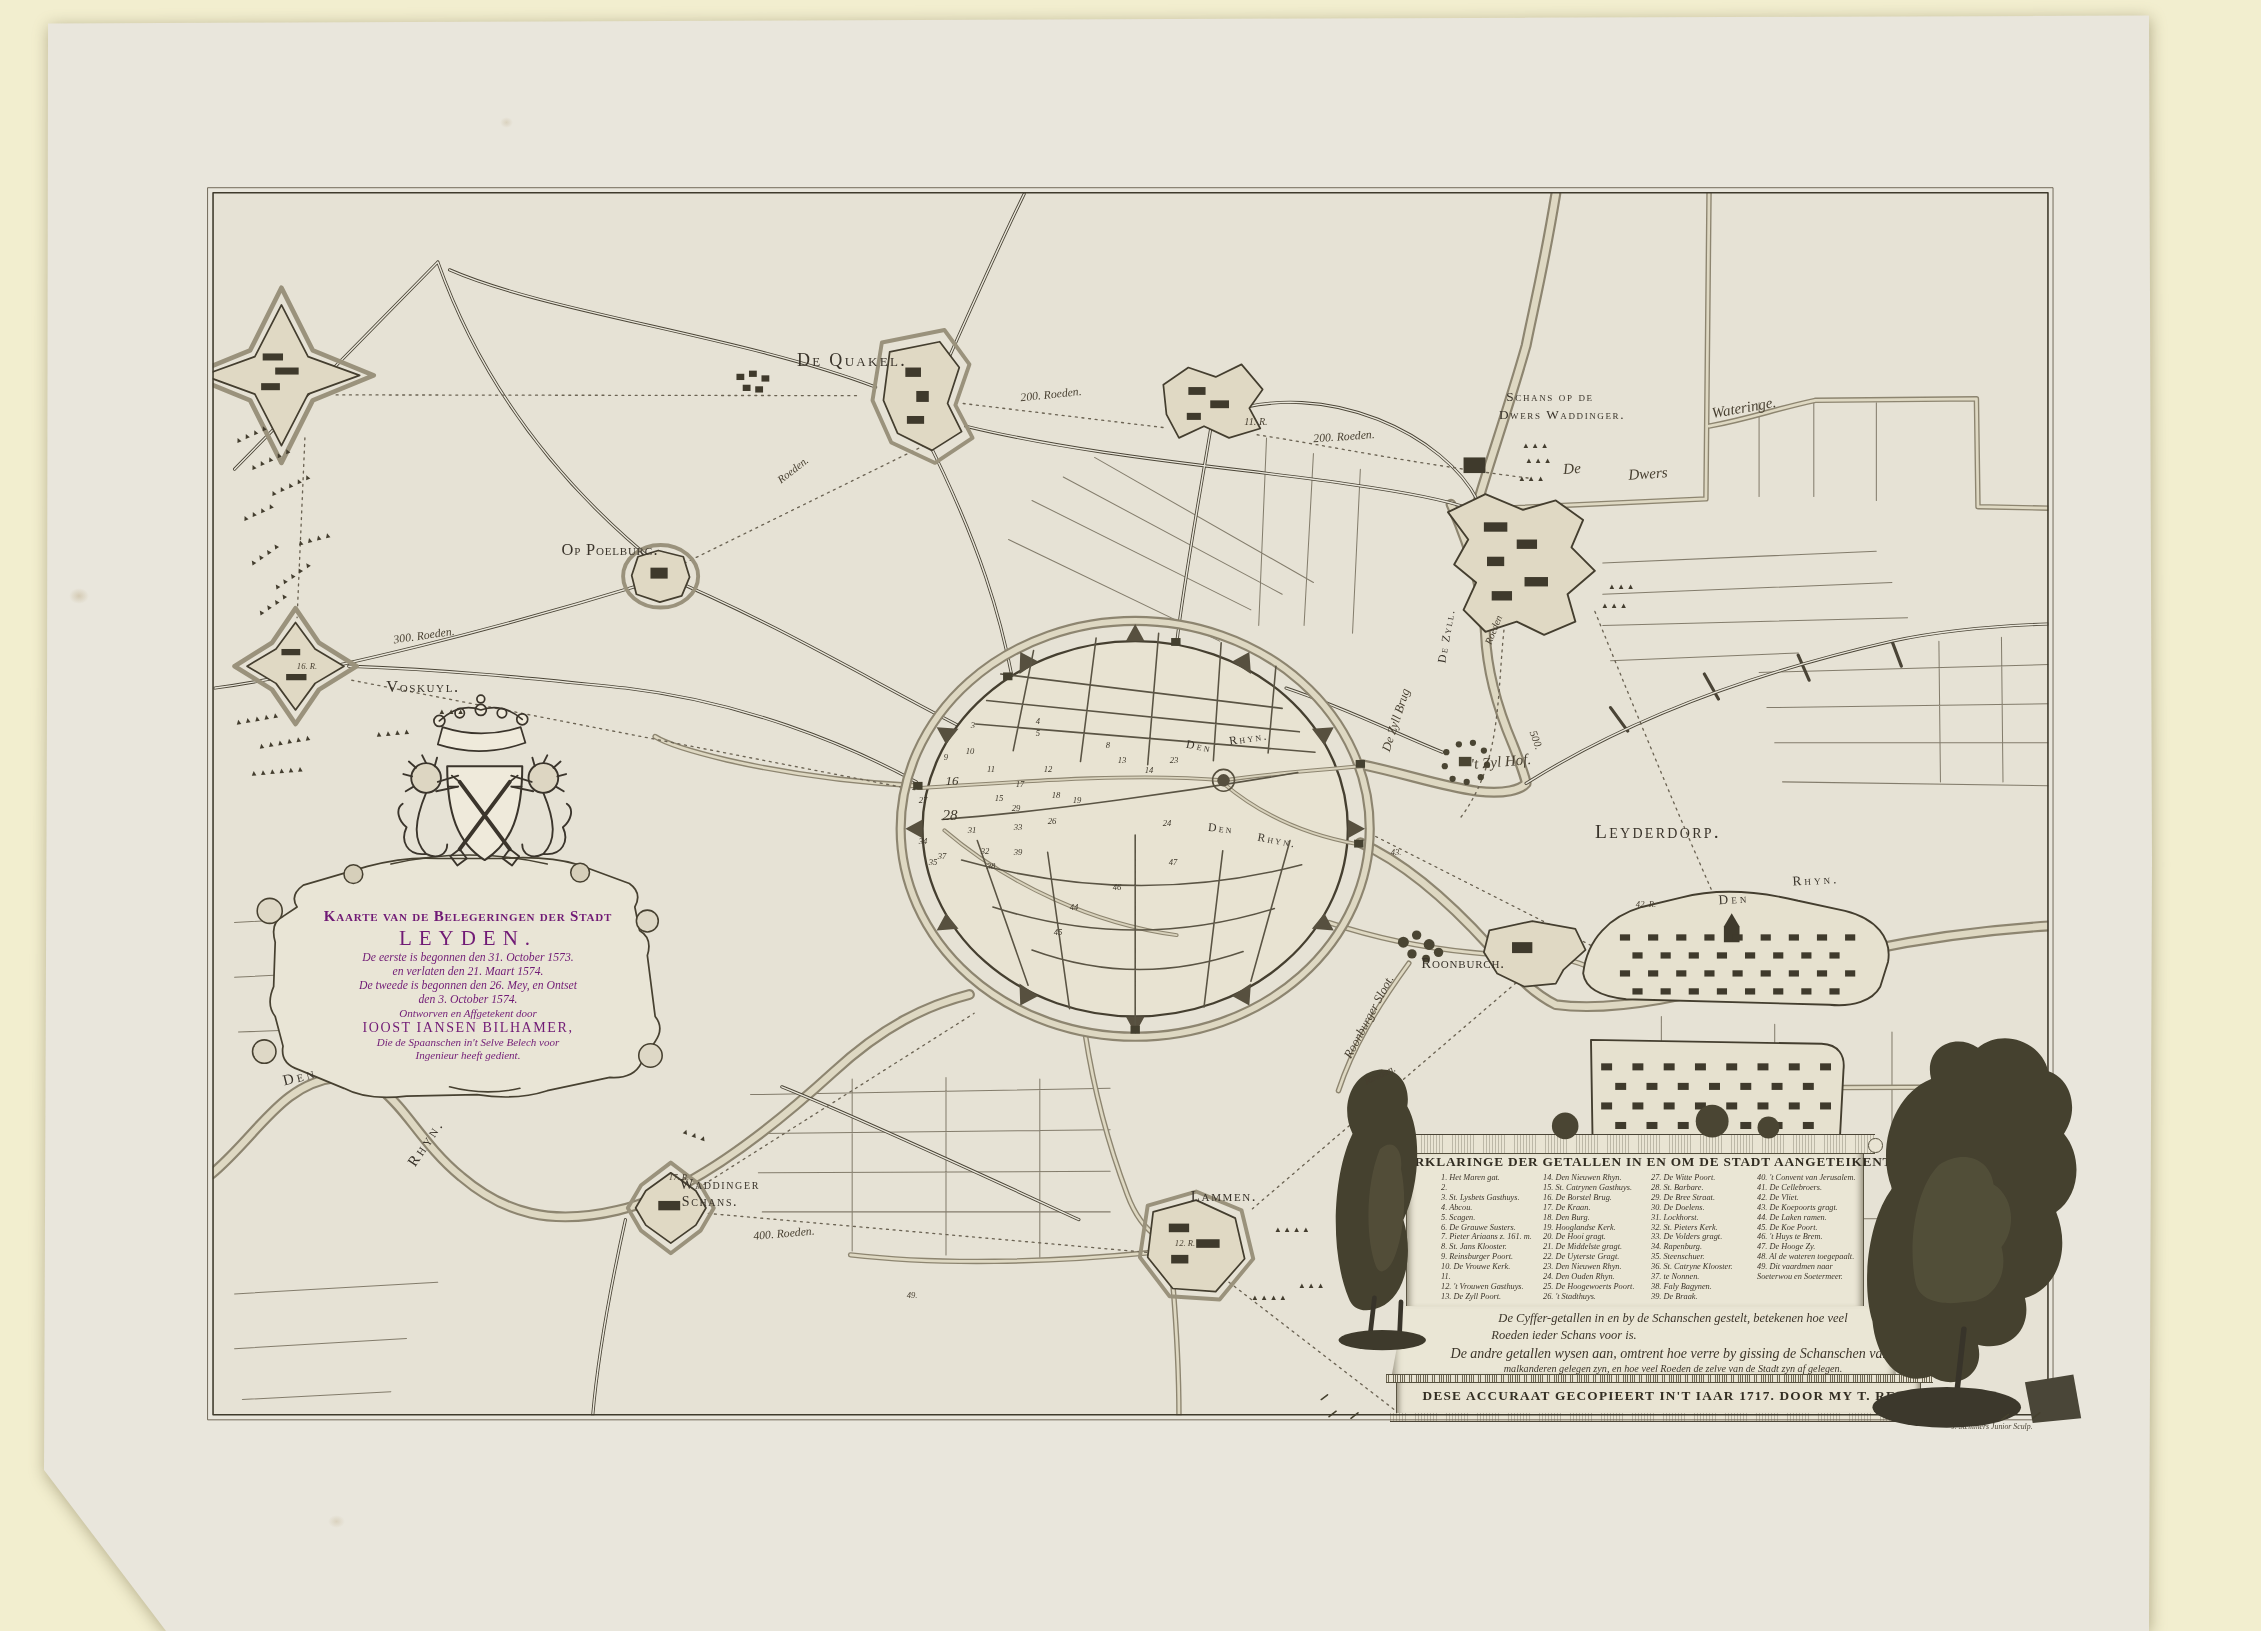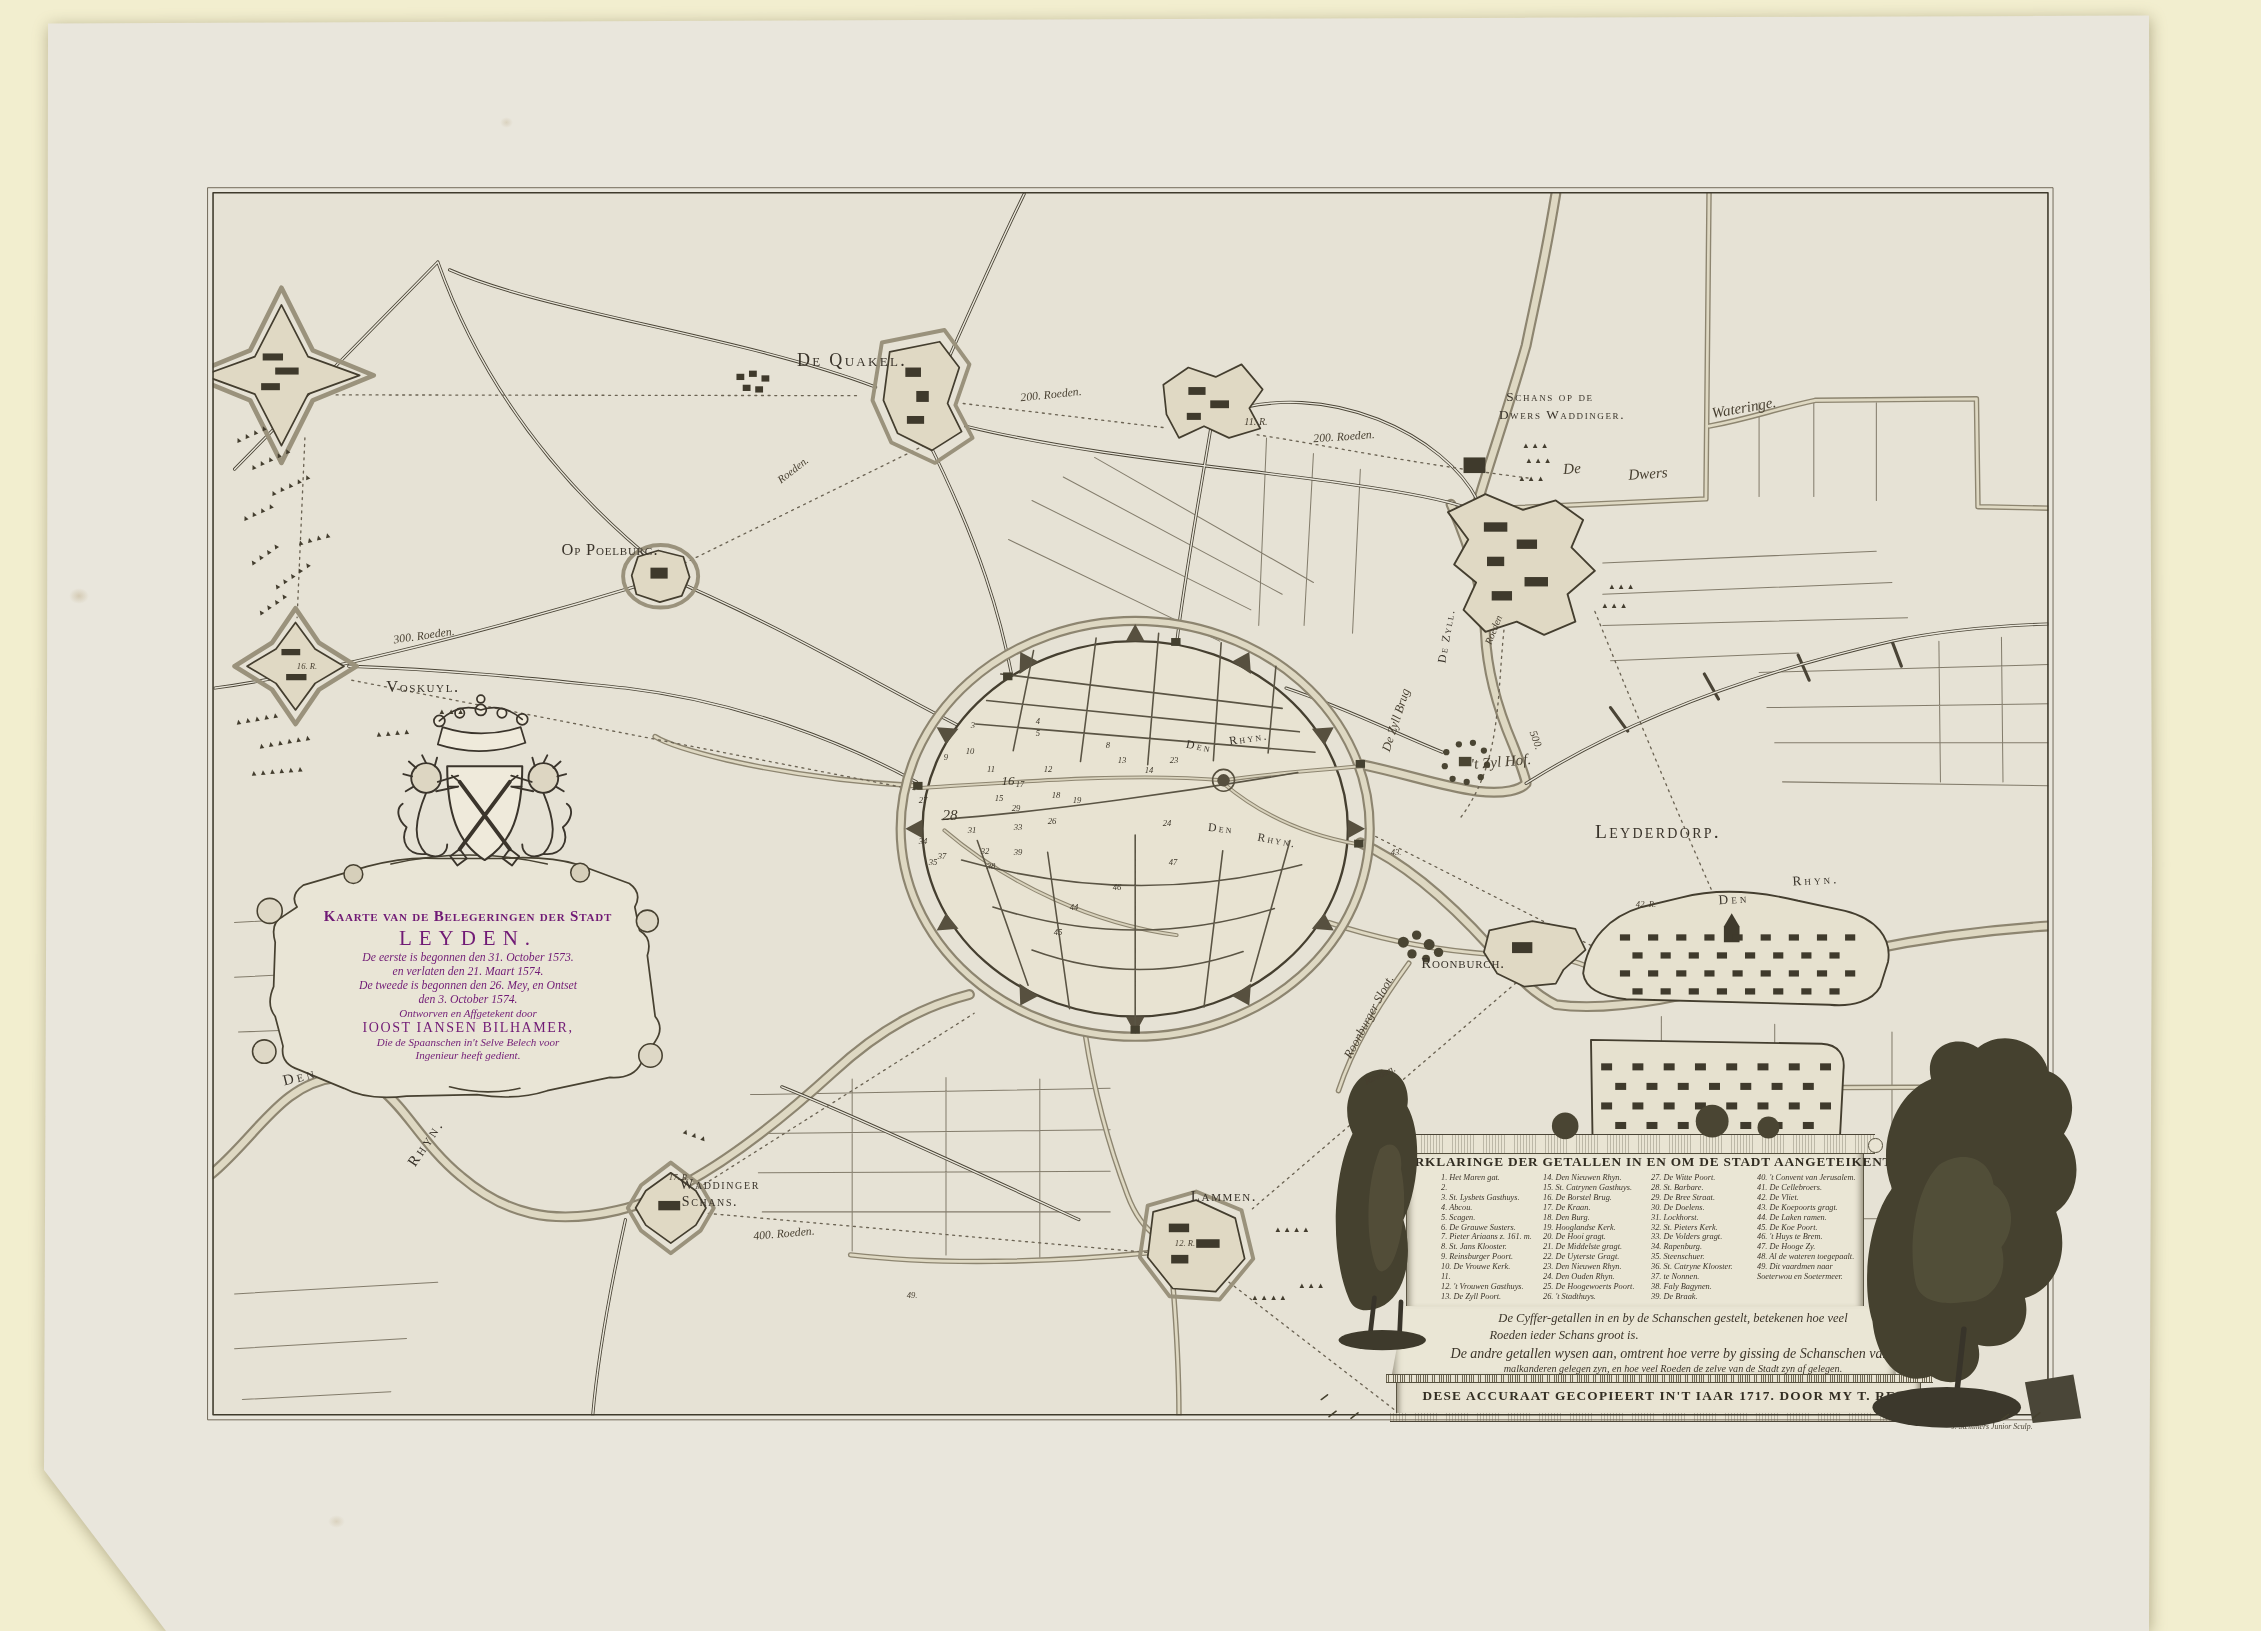--- a/index.html
+++ b/index.html
@@ -473,21 +473,21 @@
         <div class="lrow">43. De Koepoorts gragt.</div>
         <div class="lrow">44. De Laken ramen.</div>
         <div class="lrow">45. De Koe Poort.</div>
         <div class="lrow">46. 't Huys te Brem.</div>
         <div class="lrow">47. De Hooge Zy.</div>
         <div class="lrow">48. Al de wateren toegepaalt.</div>
         <div class="lrow">49. Dit vaardmen naar</div>
         <div class="lrow">      Soeterwou en Soetermeer.</div>
       </div>
     <div class="note" style="left:1673px;top:1318px;font-size:12.5px;">De Cyffer-getallen in en by de Schanschen gestelt, betekenen hoe veel</div>
-    <div class="note" style="left:1564px;top:1335px;font-size:12.5px;">Roeden ieder Schans groot is.</div>
+    <div class="note" style="left:1564px;top:1335px;font-size:12.5px;">Roeden ieder Schans voor is.</div>
     <div class="note" style="left:1670px;top:1354px;font-size:14px;">De andre getallen wysen aan, omtrent hoe verre by gissing de Schanschen van</div>
     <div class="note" style="left:1673px;top:1368px;font-size:10.2px;">malkanderen gelegen zyn, en hoe veel Roeden de zelve van de Stadt zyn af gelegen.</div>
     <div id="imprint">DESE ACCURAAT GECOPIEERT IN'T IAAR 1717. DOOR MY T. REETS.</div>
     <div id="engraver">J. Stemmers Junior Sculp.</div>
   </div>
 
   <svg id="svg-top" width="2261" height="1631" viewBox="0 0 2892 2086">
     <g fill="none" stroke-linecap="round" stroke-linejoin="round">
       <rect x="266" y="240" width="2360" height="1576" stroke="#6b6252" stroke-width="1.2"></rect>
       <rect x="272.5" y="246.5" width="2347" height="1563" stroke="#3f3a2c" stroke-width="2"></rect>
@@ -617,21 +617,21 @@
       <span class="lbl sc" style="left: 300px; top: 1077px; font-size: 15px; --r: -14deg; letter-spacing: 3.1px;">Den</span>
       <span class="lbl sc" style="left: 426px; top: 1143px; font-size: 15px; --r: -56deg; letter-spacing: 3.1px;">Rhyn.</span>
       <span class="lbl num" style="left: 973px; top: 725px; font-size: 8.6px;">3</span>
       <span class="lbl num" style="left: 1038px; top: 721px; font-size: 8.6px;">4</span>
       <span class="lbl num" style="left: 1038px; top: 733px; font-size: 8.6px;">5</span>
       <span class="lbl num" style="left: 970px; top: 751px; font-size: 8.6px;">10</span>
       <span class="lbl num" style="left: 946px; top: 757px; font-size: 8.6px;">9</span>
       <span class="lbl num" style="left: 991px; top: 769px; font-size: 8.6px;">11</span>
       <span class="lbl num" style="left: 1048px; top: 769px; font-size: 8.6px;">12</span>
       <span class="lbl num" style="left: 1108px; top: 745px; font-size: 8.6px;">8</span>
-      <span class="lbl num" style="left: 1008px; top: 780px; font-size: 13px; text-align: center;">16</span>
+      <span class="lbl num" style="left: 952px; top: 780px; font-size: 13px; text-align: center;">16</span>
       <span class="lbl num" style="left: 1020px; top: 784px; font-size: 8.6px;">17</span>
       <span class="lbl num" style="left: 999px; top: 798px; font-size: 8.6px;">15</span>
       <span class="lbl num" style="left: 1056px; top: 795px; font-size: 8.6px;">18</span>
       <span class="lbl num" style="left: 1077px; top: 800px; font-size: 8.6px;">19</span>
       <span class="lbl num" style="left: 923px; top: 800px; font-size: 8.6px;">27</span>
       <span class="lbl num" style="left: 950px; top: 815px; font-size: 15px;">28</span>
       <span class="lbl num" style="left: 1016px; top: 808px; font-size: 8.6px;">29</span>
       <span class="lbl num" style="left: 1052px; top: 821px; font-size: 8.6px;">26</span>
       <span class="lbl num" style="left: 972px; top: 830px; font-size: 8.6px;">31</span>
       <span class="lbl num" style="left: 1018px; top: 827px; font-size: 8.6px;">33</span>

